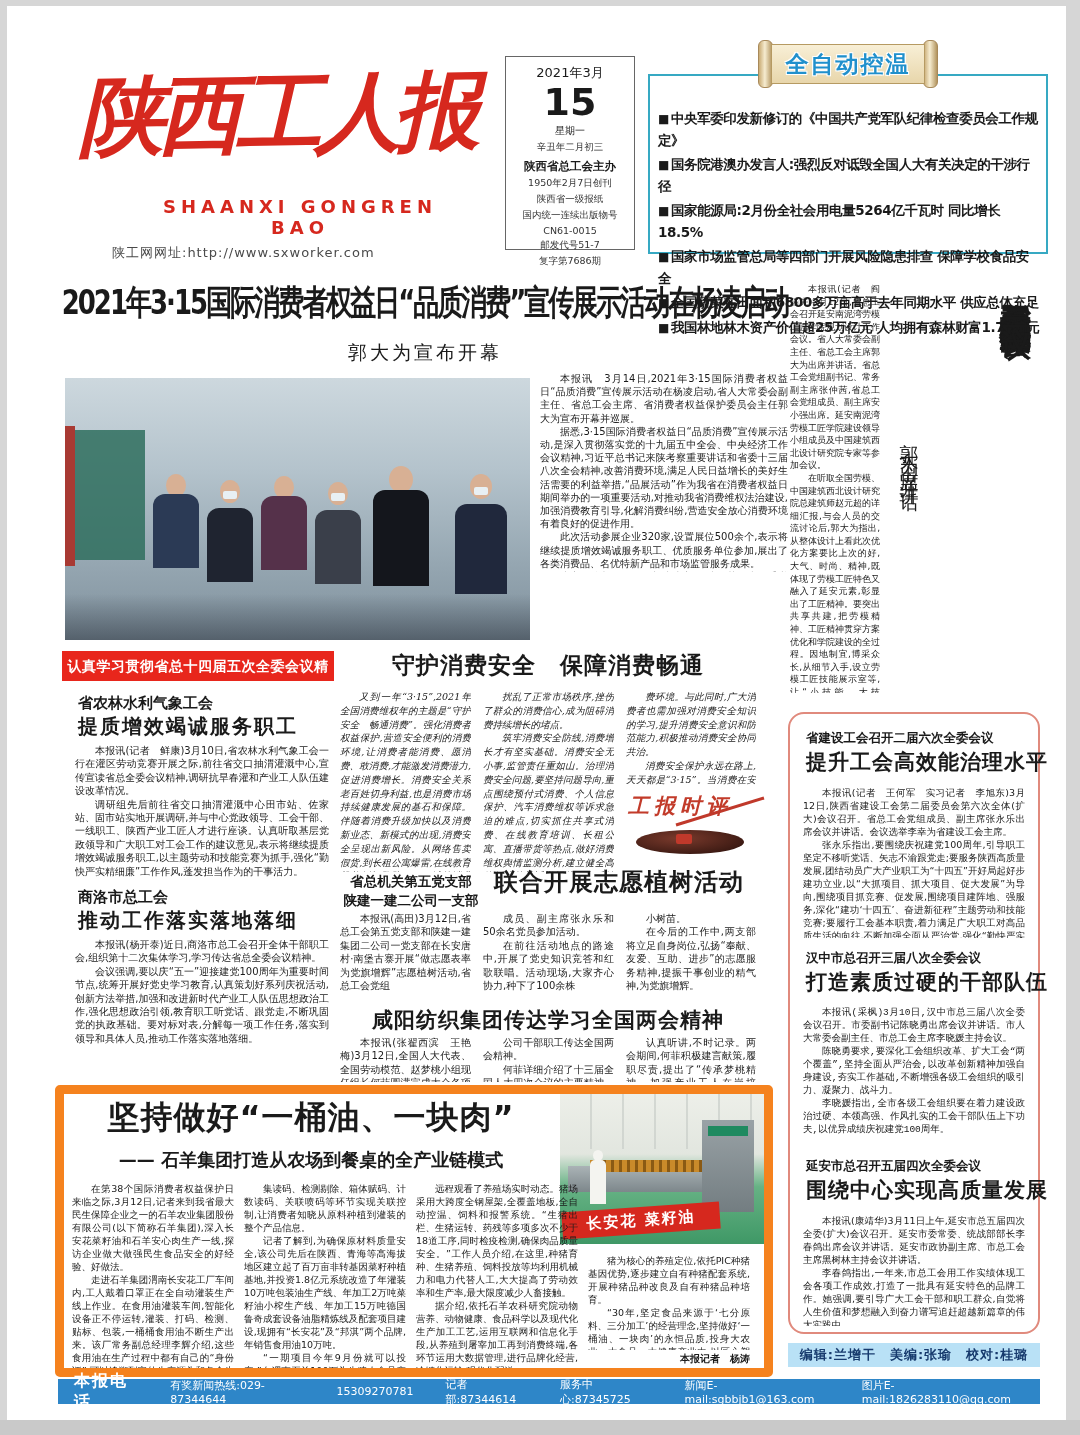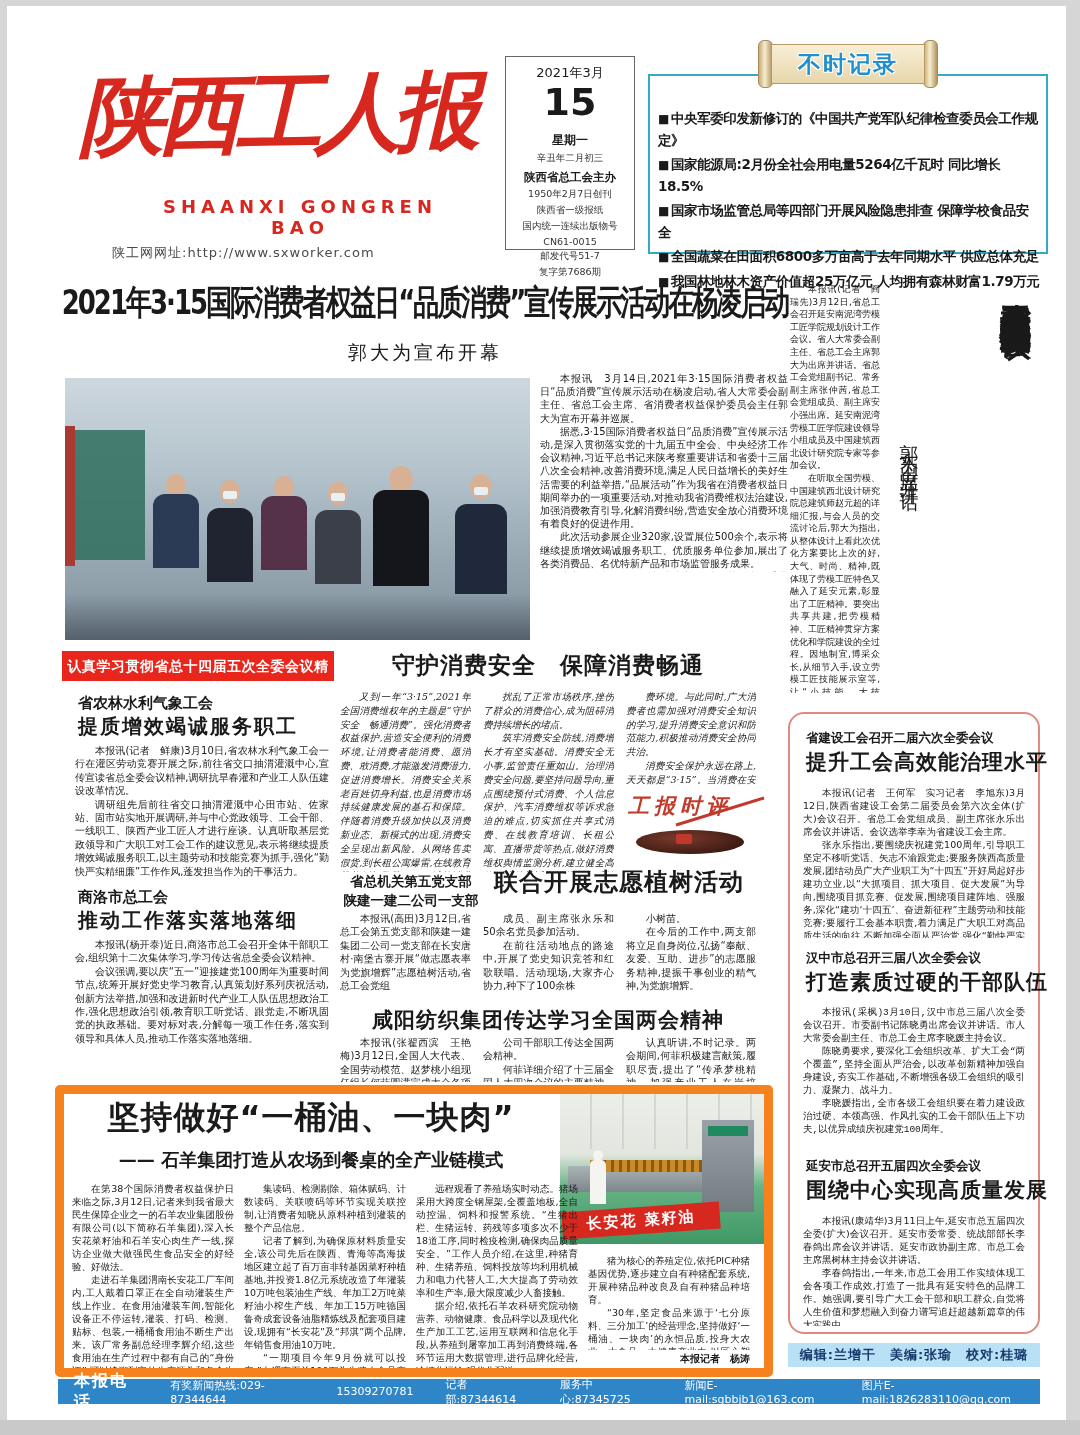--- a/index.html
+++ b/index.html
@@ -12,21 +12,21 @@
   .mast-title{left:78px;top:38px;width:430px;height:152px;font-family:"DejaVu Serif",serif;
     font-weight:900;font-style:italic;font-size:86px;line-height:150px;color:#d6281e;
     letter-spacing:-7px;white-space:nowrap;transform:rotate(-1deg);}
   .mast-pinyin{left:140px;top:196px;width:320px;text-align:center;color:#d6281e;font-weight:700;
     font-size:18px;letter-spacing:5px;}
   .mast-site{left:112px;top:244px;font-size:13px;color:#4a4a4a;letter-spacing:1px;}
   .date-box{left:505px;top:56px;width:130px;height:194px;border:1px solid #666;
     display:flex;flex-direction:column;align-items:center;justify-content:flex-start;padding-top:7px;box-sizing:border-box;}
   .date-box .ym{font-size:13px;}
   .date-box .day{font-size:38px;font-weight:700;line-height:40px;}
-  .date-box .wd{font-size:12px;font-weight:700;margin-top:10px;}
+  .date-box .wd{font-size:10px;font-weight:400;margin-top:2px;}
   .date-box .small{font-size:9.5px;color:#333;margin-top:3px;}
   .date-box .org{font-size:11.5px;font-weight:700;margin-top:5px;}
   
   .news-box{left:648px;top:74px;width:400px;height:180px;border:2px solid #36a9c3;box-sizing:border-box;}
   .news-items{position:absolute;left:658px;top:108px;width:384px;}
   .news-items p{margin:0 0 3px 0;font-size:13.5px;font-weight:700;line-height:21px;letter-spacing:-0.4px;}
   .news-items p::before{content:"■";margin-right:2px;font-size:12px;}
   .scroll{left:758px;top:40px;width:180px;height:48px;}
   .scroll .roll{position:absolute;top:0;width:15px;height:48px;border:1px solid #a8895a;border-radius:6px;
     background:linear-gradient(90deg,#c9ab74,#f6ecd0 45%,#b2945e);box-sizing:border-box;}
@@ -133,30 +133,31 @@
     <div class="small">陕西省一级报纸</div>
     <div class="small">国内统一连续出版物号</div>
     <div class="small">CN61-0015</div>
     <div class="small">邮发代号51-7</div>
     <div class="small">复字第7686期</div>
   </div>
 
   <div class="abs news-box"></div>
   <div class="news-items">
       <p>中央军委印发新修订的《中国共产党军队纪律检查委员会工作规定》</p>
+      <p>国务院港澳办发言人:强烈反对诋毁全国人大有关决定的干涉行径</p>
       <p>国家能源局:2月份全社会用电量5264亿千瓦时 同比增长18.5%</p>
       <p>国家市场监管总局等四部门开展风险隐患排查 保障学校食品安全</p>
       <p>全国蔬菜在田面积6800多万亩高于去年同期水平 供应总体充足</p>
       <p>我国林地林木资产价值超25万亿元 人均拥有森林财富1.79万元</p>
     </div>
   <div class="abs scroll">
     <div class="roll" style="left:0;"></div>
     <div class="roll" style="right:0;"></div>
     <div class="body">
-        <span>不时记录</span>
+        <span>全自动控温</span>
       </div>
   </div>
 
   <div class="abs lead-headline">2021年3·15国际消费者权益日“品质消费”宣传展示活动在杨凌启动</div>
   <div class="abs lead-subhead">郭大为宣布开幕</div>
 
   <div class="abs lead-photo">
     <div class="booth"></div>
     <div style="position:absolute;left:0;top:48px;width:10px;height:140px;background:#a83a33;"></div>
     <div class="person" style="left:88px;top:96px;">

